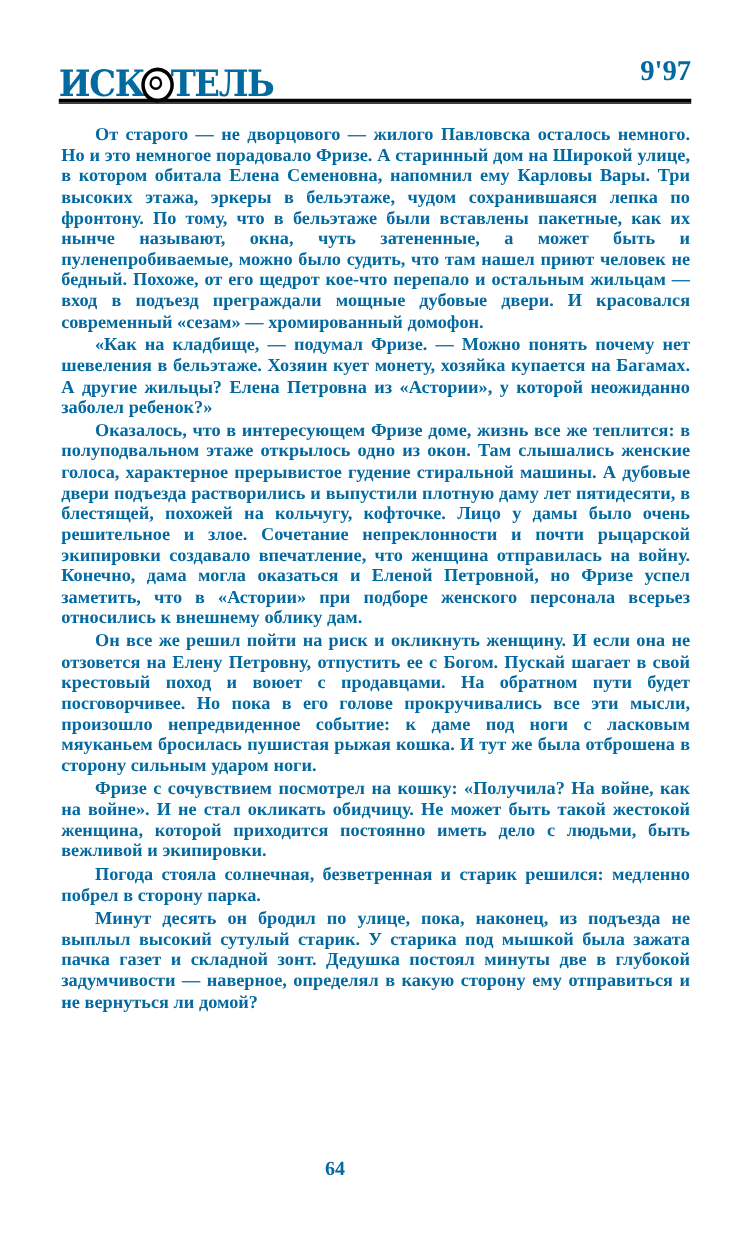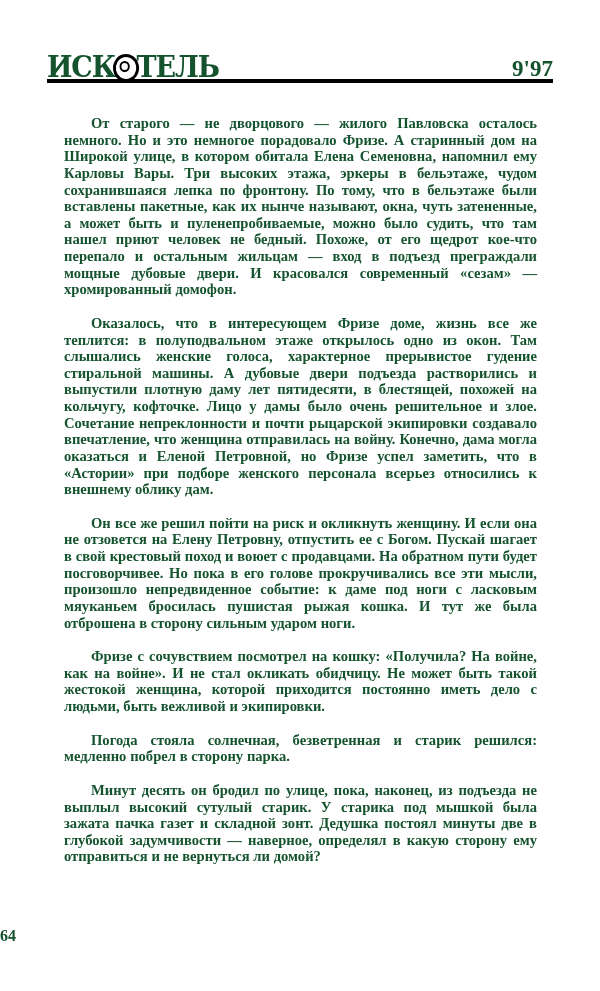--- a/index.html
+++ b/index.html
@@ -10,21 +10,21 @@
   }
 
   .page {
     position: relative;
     width: 600px;
     height: 991px;
     margin: 0 auto;
     background: #ffffff;
     overflow: hidden;
     font-family: "Liberation Serif", "DejaVu Serif", serif;
-    color: #14532d;
+    color: #0369a1;
     -webkit-font-smoothing: none;
   }
 
   
   .masthead {
     position: absolute;
     left: 47px;
     top: 44px;
     width: 506px;
     height: 38px;
@@ -75,21 +75,21 @@
     border: 2px solid #000;
     border-radius: 50%;
   }
 
   .issue {
     font-family: "Liberation Serif", "DejaVu Serif", serif;
     font-weight: 700;
     font-size: 23px;
     line-height: 1;
     letter-spacing: 0px;
-    padding-bottom: 2px;
+    padding-bottom: 14px;
   }
 
   .rule {
     position: absolute;
     left: 47px;
     top: 79px;
     width: 506px;
     height: 0;
     border-top: 3px solid #000;
     border-bottom: 1px solid #000;
@@ -104,31 +104,31 @@
     font-size: 14.6px;
     line-height: 16.62px;
     text-align: justify;
     text-justify: inter-word;
     font-weight: 600;
     hyphens: manual;
     word-spacing: 0.1px;
   }
 
   .column p {
-    margin: 17px;
+    margin: 2px;
     text-indent: 27px;
   }
 
   
   .folio {
     position: absolute;
     left: 0;
     top: 928px;
     width: 536px;
-    text-align: left;
+    text-align: center;
     font-family: "Liberation Serif", "DejaVu Serif", serif;
     font-weight: 700;
     font-size: 16px;
     line-height: 1;
   }
 </style>
 </head>
 <body>
 
 <div class="page">
@@ -139,20 +139,21 @@
       <span class="logo-at"></span>
       <span class="logo-part">ТЕЛЬ</span>
     </div>
     <div class="issue">9'97</div>
   </div>
 
   <div class="rule"></div>
 
   <div class="column">
     <p>От старого — не дворцового — жилого Павловска осталось немного. Но и это немногое порадовало Фризе. А старинный дом на Широкой улице, в котором обитала Елена Семеновна, напомнил ему Карловы Вары. Три высоких этажа, эркеры в бельэтаже, чудом сохранившаяся лепка по фронтону. По тому, что в бельэтаже были вставлены пакетные, как их нынче называют, окна, чуть затененные, а может быть и пуленепробиваемые, можно было судить, что там нашел приют человек не бедный. Похоже, от его щедрот кое-что перепало и остальным жильцам — вход в подъезд преграждали мощные дубовые двери. И красовался современный «сезам» — хромированный домофон.</p>
+    <p>«Как на кладбище, — подумал Фризе. — Можно понять почему нет шевеления в бельэтаже. Хозяин кует монету, хозяйка купается на Багамах. А другие жильцы? Елена Петровна из «Астории», у которой неожиданно заболел ребенок?»</p>
     <p>Оказалось, что в интересующем Фризе доме, жизнь все же теплится: в полуподвальном этаже открылось одно из окон. Там слышались женские голоса, характерное прерывистое гудение стиральной машины. А дубовые двери подъезда растворились и выпустили плотную даму лет пятидесяти, в блестящей, похожей на кольчугу, кофточке. Лицо у дамы было очень решительное и злое. Сочетание непреклонности и почти рыцарской экипировки создавало впечатление, что женщина отправилась на войну. Конечно, дама могла оказаться и Еленой Петровной, но Фризе успел заметить, что в «Астории» при подборе женского персонала всерьез относились к внешнему облику дам.</p>
     <p>Он все же решил пойти на риск и окликнуть женщину. И если она не отзовется на Елену Петровну, отпустить ее с Богом. Пускай шагает в свой крестовый поход и воюет с продавцами. На обратном пути будет посговорчивее. Но пока в его голове прокручивались все эти мысли, произошло непредвиденное событие: к даме под ноги с ласковым мяуканьем бросилась пушистая рыжая кошка. И тут же была отброшена в сторону сильным ударом ноги.</p>
     <p>Фризе с сочувствием посмотрел на кошку: «Получила? На войне, как на войне». И не стал окликать обидчицу. Не может быть такой жестокой женщина, которой приходится постоянно иметь дело с людьми, быть вежливой и экипировки.</p>
     <p>Погода стояла солнечная, безветренная и старик решился: медленно побрел в сторону парка.</p>
     <p>Минут десять он бродил по улице, пока, наконец, из подъезда не выплыл высокий сутулый старик. У старика под мышкой была зажата пачка газет и складной зонт. Дедушка постоял минуты две в глубокой задумчивости — наверное, определял в какую сторону ему отправиться и не вернуться ли домой?</p>
   </div>
 
   <div class="folio">64</div>
 
 </div>

